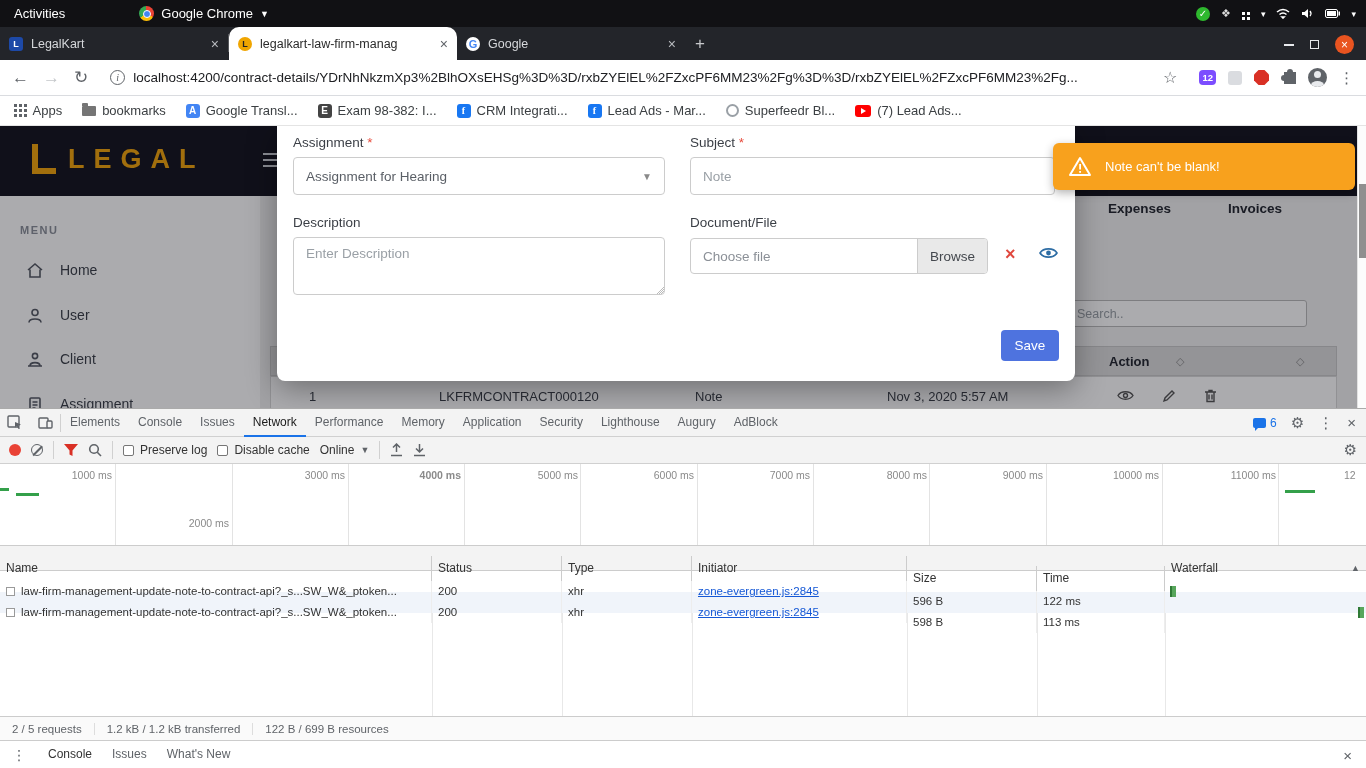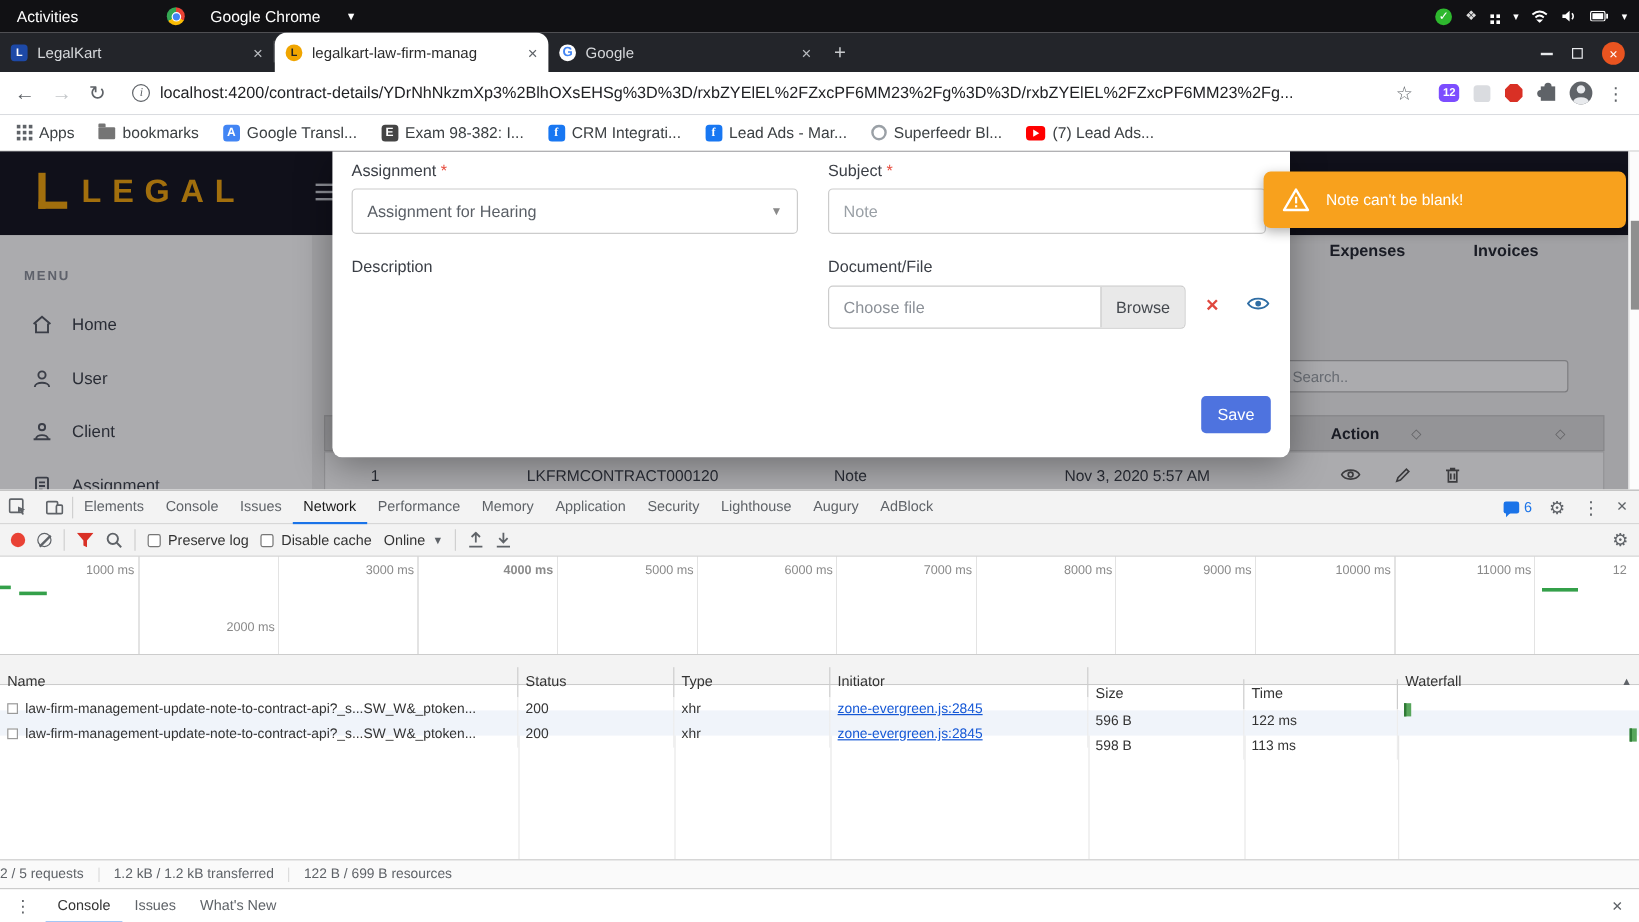--- a/index.html
+++ b/index.html
@@ -3,21 +3,21 @@
 <meta charset="utf-8">
 <style>
   * { margin:0; padding:0; box-sizing:border-box; }
   html,body { width:1366px; height:768px; overflow:hidden; font-family:"Liberation Sans", sans-serif; background:#fff; }
 
   
   #system-bar { position:absolute; top:0; left:0; width:1366px; height:27px; background:#111114; color:#fff; display:flex; align-items:center; font-size:13px; z-index:50; }
   #system-bar .activities { padding:0 14px; }
   .chrome-dot { width:15px; height:15px; border-radius:50%; background:conic-gradient(#ea4335 0 33%, #fbbc05 0 66%, #34a853 0 100%); position:relative; display:inline-block; }
   .chrome-dot::after { content:""; position:absolute; inset:3.5px; background:#4285f4; border:1.5px solid #fff; border-radius:50%; }
-  #system-bar .app-menu { display:flex; align-items:center; gap:21px; margin-left:60px; }
+  #system-bar .app-menu { display:flex; align-items:center; gap:7px; margin-left:60px; }
   #system-bar .clock { position:absolute; left:0; right:0; text-align:center; }
   #system-bar .tray { margin-left:auto; display:flex; align-items:center; gap:11px; padding-right:10px; z-index:2; }
   .tray-circle { width:14px; height:14px; border-radius:50%; background:#2eb82e; color:#fff; font-size:10px; display:flex; align-items:center; justify-content:center; }
   .dots4 { width:3px; height:3px; background:#fff; box-shadow:5px 0 #fff, 0 5px #fff, 5px 5px #fff; display:inline-block; margin-right:5px; }
   .caret { font-size:9px; }
 
   
   #tab-strip { position:absolute; top:27px; left:0; width:1366px; height:33px; background:#23252a; display:flex; align-items:flex-end; }
   .tab { width:228px; height:33px; display:flex; align-items:center; gap:8px; padding:0 9px; color:#d6d8db; font-size:12.5px; position:relative; }
   .tab .tab-title { flex:1; white-space:nowrap; overflow:hidden; }
@@ -153,21 +153,21 @@
   .nt-data > div { padding:0 6px; border-right:1px solid #ededed; height:21px; line-height:21px; overflow:hidden; white-space:nowrap; position:relative; }
   .nt-data > div:last-child { border-right:none; }
   .nt-data.odd { background:#fff; }
   .nt-data.even { background:#f0f4fa; }
   .r-align { text-align:left;margin-top:20px; }
   .req-ic { width:9px; height:9px; border:1px solid #9a9a9a; display:inline-block; margin-right:6px; vertical-align:-1px; background:#fff; }
   .init-link { color:#1558d6; text-decoration:underline; }
   .name-cell { text-overflow:ellipsis; }
   .wf-bar { position:absolute; top:5px; width:6px; height:11px; background:#58a65c; border-left:2px solid #2f7a36; }
   .sort-up { position:absolute; right:6px; top:0; color:#5f6368; font-size:9px; }
-  .dt-status { position:absolute; top:307px; left:0; right:0; height:24px; border-top:1px solid #ccc; background:#fafafa; display:flex; align-items:center; font-size:11.5px; color:#5f6368; padding:0 0; }
+  .dt-status { position:absolute; top:307px; left:0; right:0; height:24px; border-top:1px solid #ccc; background:#fafafa; display:flex; align-items:center; font-size:11.5px; color:#5f6368; padding:0 12px; }
   .dt-status span { padding:0 12px; border-right:1px solid #ddd; }
   .dt-status span:first-child { padding-left:0; }
   .dt-status span:last-child { border-right:none; }
   .dt-drawer { position:absolute; top:331px; left:0; right:0; height:29px; border-top:1px solid #ccc; background:#fff; display:flex; align-items:center; font-size:12px; color:#5f6368; }
   .drawer-kebab { padding:0 12px; font-size:14px; }
   .drawer-tab { padding:0 10px; height:29px; line-height:27px; }
   .drawer-tab.active { color:#333; border-bottom:2px solid #1a73e8; }
   .drawer-close { margin-left:auto; padding-right:14px; font-size:15px; }
   .dt-close { font-size:15px; color:#5f6368; }
 </style>
@@ -352,20 +352,21 @@
 
   <div class="modal">
     <span class="m-label" style="left:16px; top:9px;"><span>Assignment</span> <span class="req">*</span></span>
     <div class="m-select">
       <span>Assignment for Hearing</span>
       <span class="sel-caret">▼</span>
     </div>
     <span class="m-label" style="left:413px; top:9px;"><span>Subject</span> <span class="req">*</span></span>
     <input class="m-input" placeholder="Note" style="">
     <span class="m-label" style="left:16px; top:89px;">Description</span>
+    <textarea class="m-textarea" placeholder="Enter Description" style=""></textarea>
     <span class="m-label" style="left:413px; top:89px;">Document/File</span>
     <div class="file-group">
       <span class="choose-file">Choose file</span>
       <span class="browse-btn">Browse</span>
     </div>
     <span class="file-x">×</span>
     <svg class="file-eye" width="19" height="14" viewBox="0 0 19 14">
         <path d="M1 7 C4.5 1.5 14.5 1.5 18 7 C14.5 12.5 4.5 12.5 1 7 Z" fill="none" stroke="#2e6da4" stroke-width="1.6"></path>
         <circle cx="9.5" cy="7" r="2.4" fill="#2e6da4"></circle>
       </svg>

